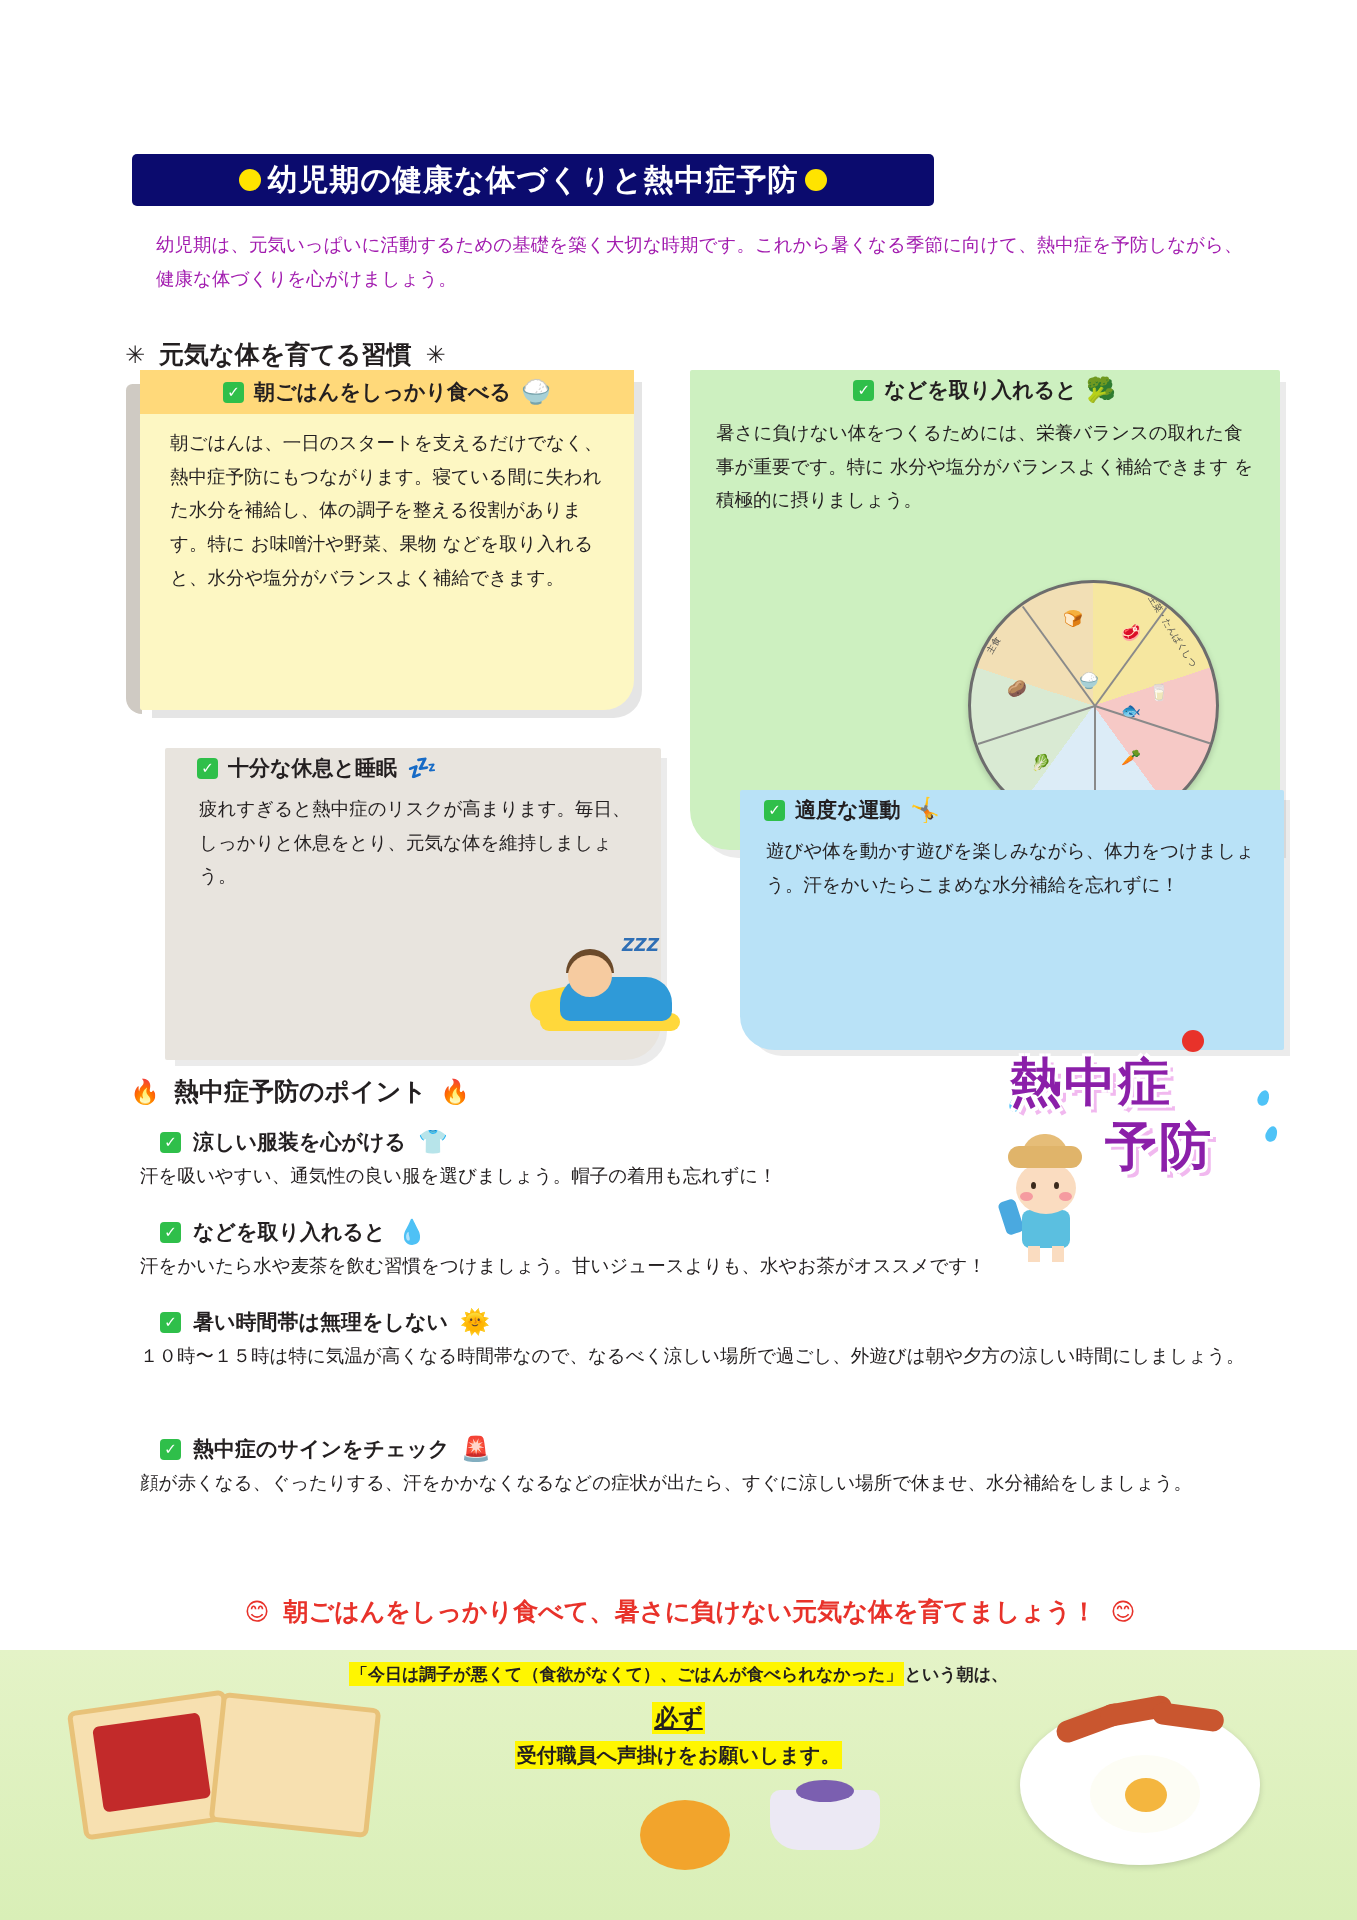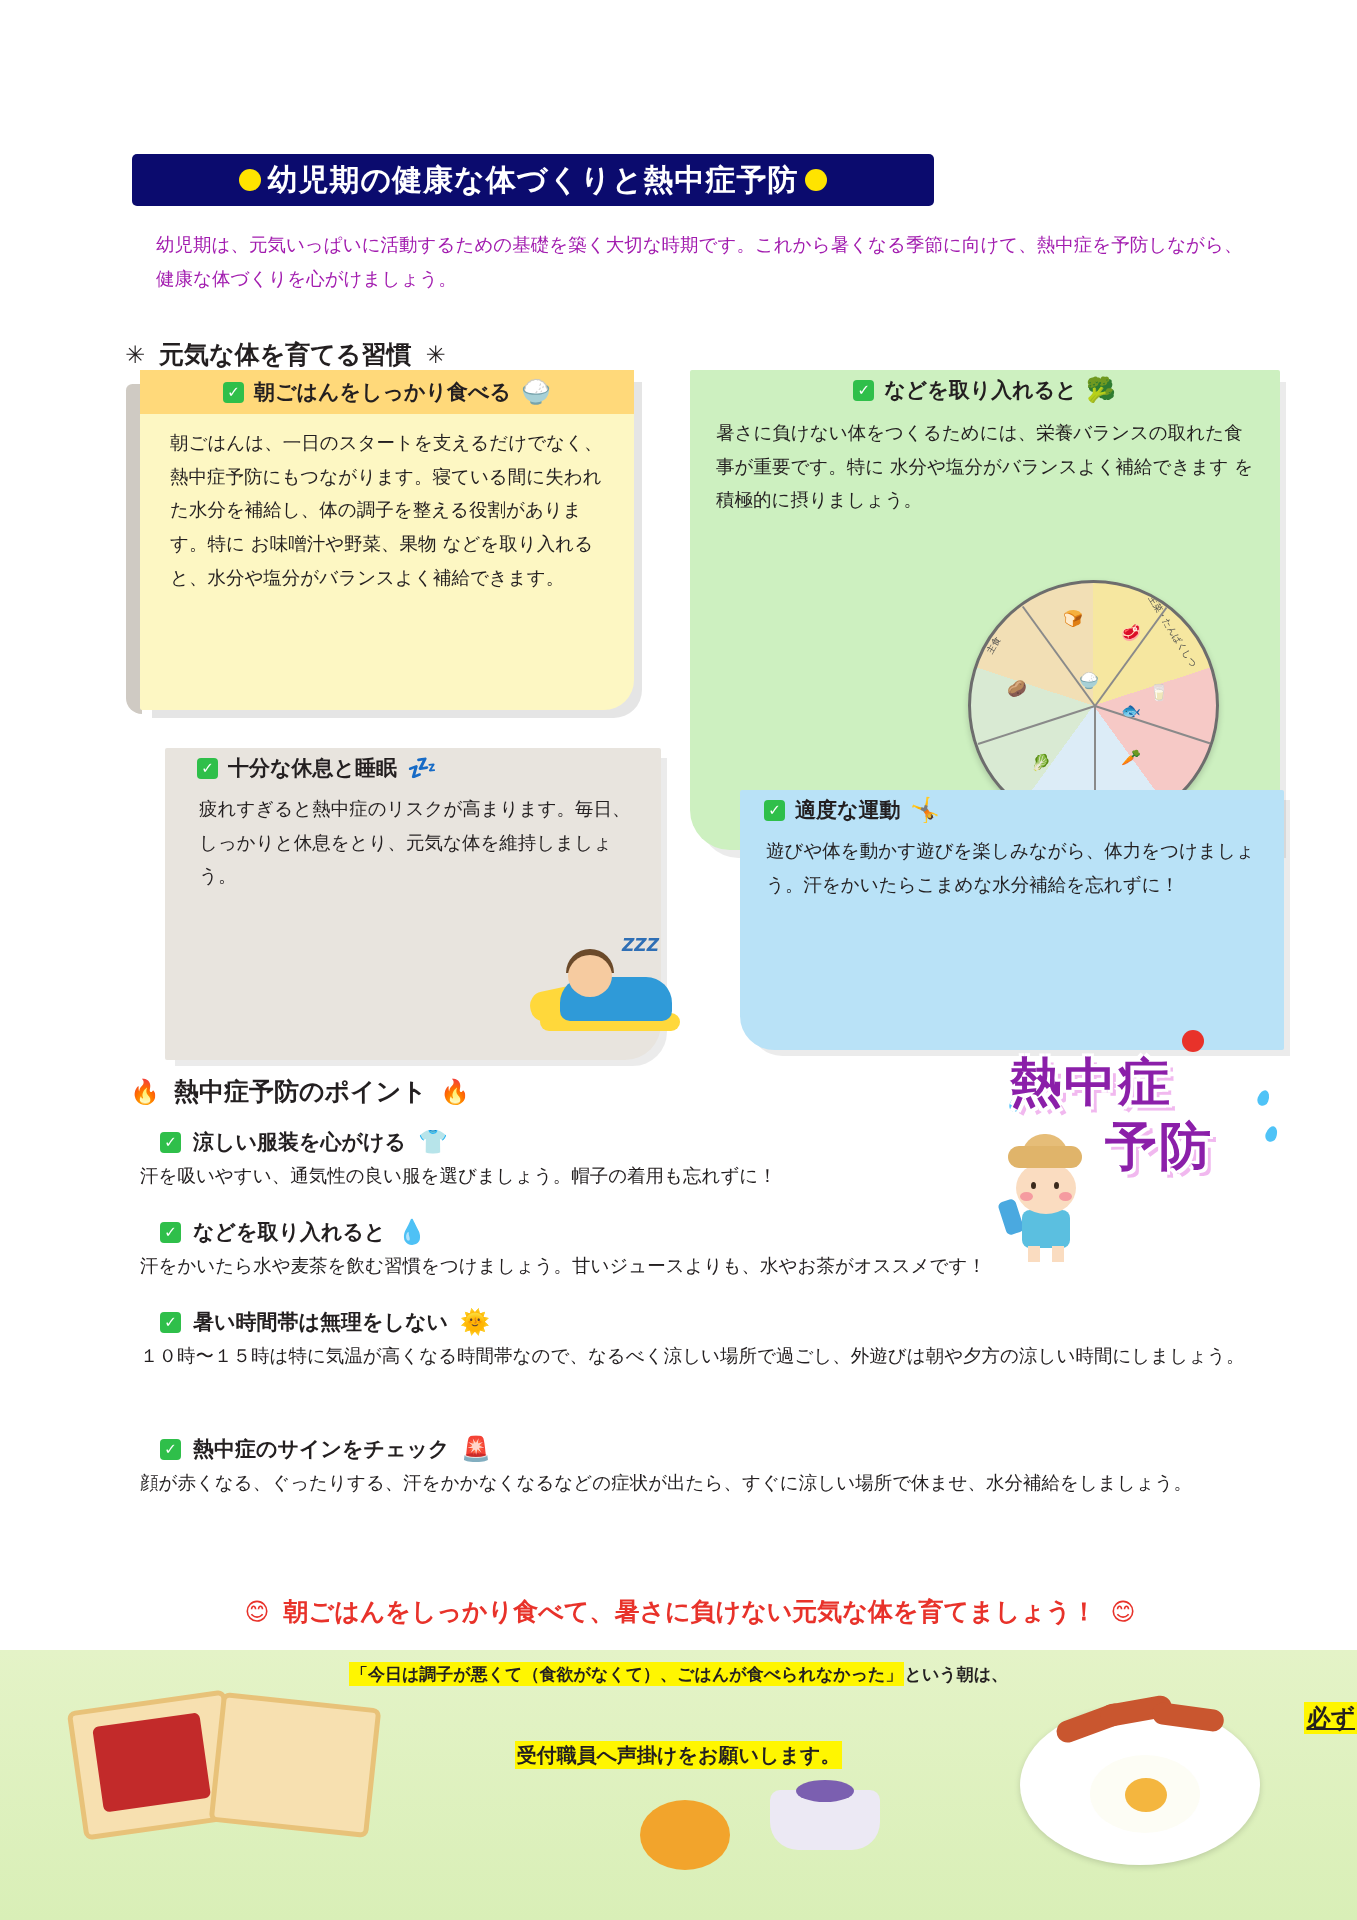--- a/index.html
+++ b/index.html
@@ -176,21 +176,21 @@
     text-align:center;font-size:25px;font-weight:bold;color:#e8322a;
     display:flex;align-items:center;justify-content:center;gap:14px;white-space:nowrap;
   }
   .foot{
     position:absolute;left:0;top:1650px;width:1357px;height:270px;
     background:linear-gradient(#e4f3c7,#d9efb7);
   }
   .hl{background:#fff600;padding:2px 2px;}
   .foot-l1{position:absolute;left:0;top:1663px;width:1357px;text-align:center;
     font-size:17px;font-weight:bold;color:#231f20;}
-  .foot-l2{position:absolute;left:0;top:1702px;width:1357px;text-align:right;
+  .foot-l2{position:absolute;left:0;top:1702px;width:1357px;text-align:center;
     font-size:24px;font-weight:bold;color:#231f20;text-decoration:underline;}
   .foot-l3{position:absolute;left:0;top:1742px;width:1357px;text-align:center;
     font-size:20px;font-weight:bold;color:#231f20;}
 
   
   .toast{position:absolute;top:1700px;width:150px;height:120px;background:#f7e0b0;
     border:5px solid #e8c279;border-radius:8px;transform:rotate(-8deg);}
   .toast.jam{left:75px;}
   .toast.jam:after{content:"";position:absolute;left:18px;top:14px;width:108px;height:86px;
     background:#c22a2a;border-radius:6px;}

